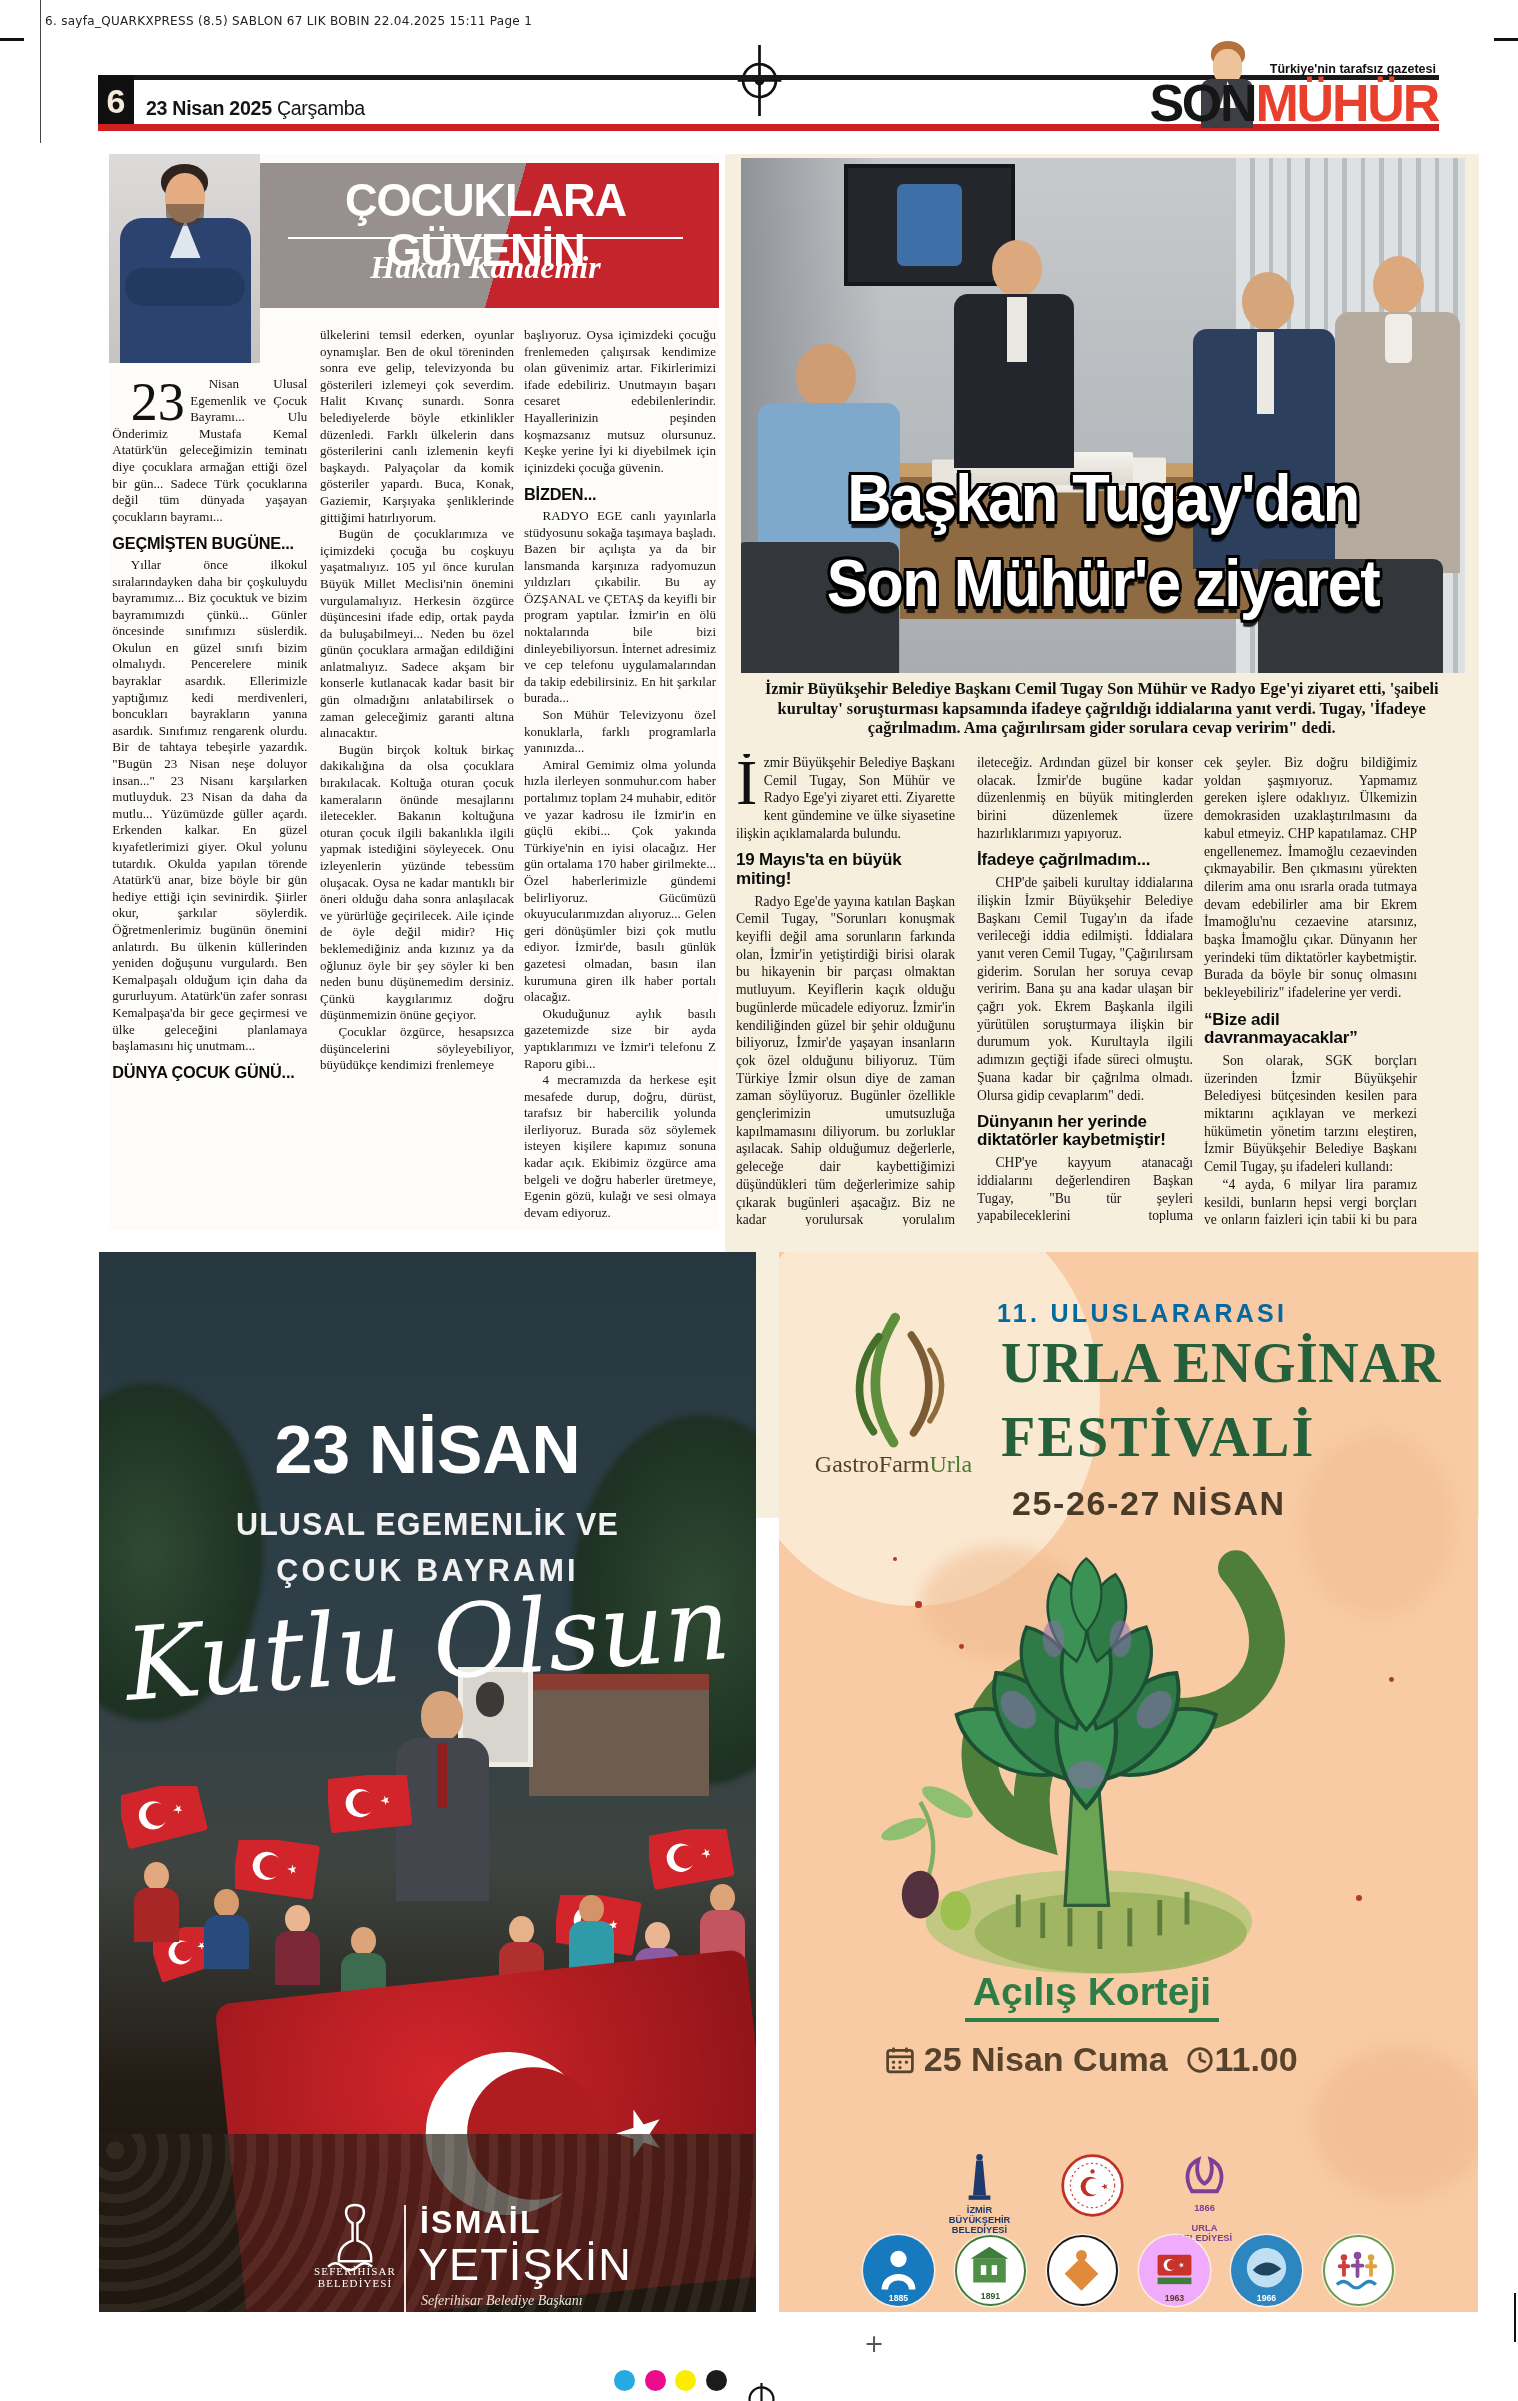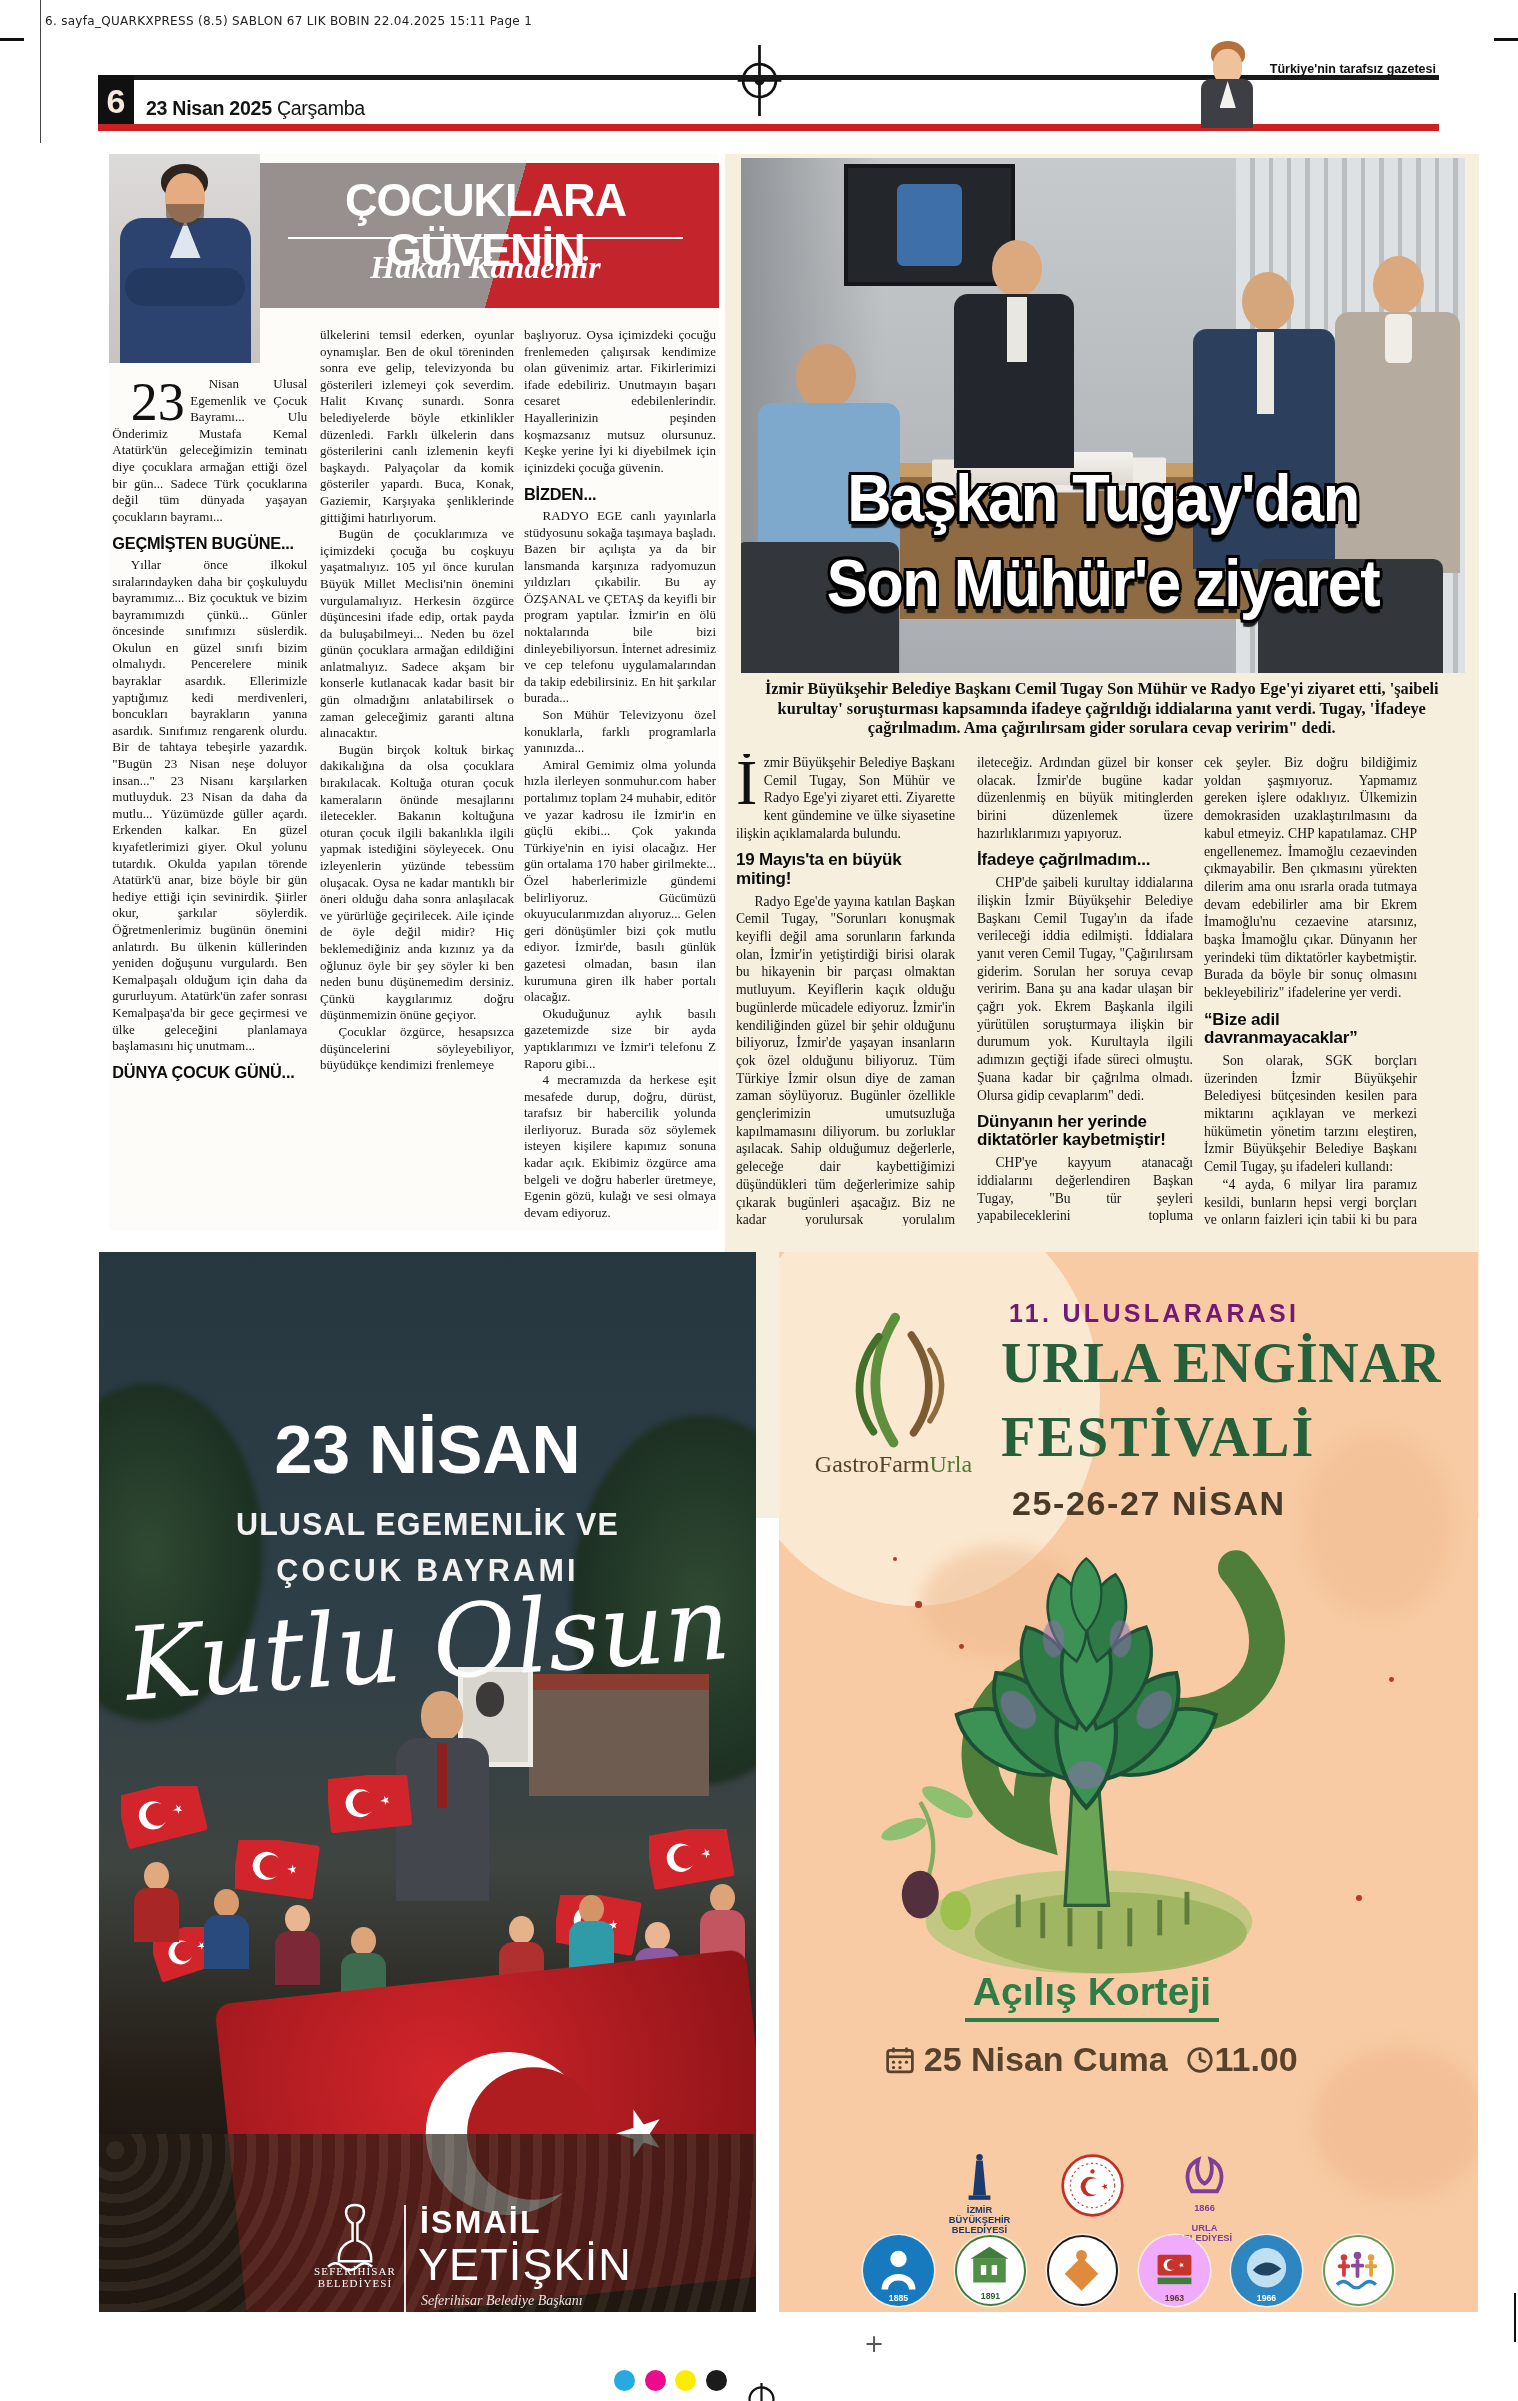--- a/index.html
+++ b/index.html
@@ -107,21 +107,21 @@
   .sefer-div{left:305px;top:953px;width:1.6px;height:125px;background:#ffffff;opacity:.9}
   .sefer-label{position:absolute;left:0;top:64px;width:82px;text-align:center;
     font:400 11px/12px "Liberation Serif",serif;color:#fff;letter-spacing:1.1px;white-space:pre-line}
 
   
   .ad-right{left:779px;top:1252px;width:699px;height:1060px;background:#f8cba4;overflow:hidden}
   .blob{position:absolute;border-radius:50%}
   .reddot{position:absolute;border-radius:50%;background:#b23a28}
   .gastro-txt{left:22px;top:199px;width:185px;text-align:center;font:400 24px/26px "Liberation Serif",serif;color:#54422d}
   .gastro-txt b{color:#4c7a33;font-weight:400}
-  .adr-l1{left:230px;top:48px;font:600 25px/27px "Liberation Sans",sans-serif;color:#701a75;letter-spacing:3.3px}
+  .adr-l1{left:218px;top:48px;font:600 25px/27px "Liberation Sans",sans-serif;color:#0369a1;letter-spacing:3.3px}
   .adr-l2{left:222px;top:81px;font:700 56px/60px "Liberation Serif",serif;color:#26603a;letter-spacing:0.5px}
   .adr-l3{left:222px;top:155px;font:700 56px/60px "Liberation Serif",serif;color:#26603a;letter-spacing:2.2px}
   .adr-dates{left:233px;top:233px;font:700 34px/36px "Liberation Sans",sans-serif;color:#4a3a28;letter-spacing:1.6px}
   .adr-event{left:0;top:718px;width:626px;text-align:center}
   .adr-event span{display:inline-block;font:800 39px/44px "Liberation Sans",sans-serif;color:#2e7d46;
     border-bottom:4.4px solid #2e7d46;padding:0 7.6px 4.4px}
   .adr-info{left:0;top:788px;width:626px;text-align:center;font:700 34px/38px "Liberation Sans",sans-serif;color:#57432c}
   .adr-info2{top:847px}
   .micon{display:inline-block;vertical-align:-3.3px}
   .sprow1{left:0;top:891px;width:626px;display:flex;justify-content:center;gap:30.5px;align-items:flex-start}
@@ -158,20 +158,23 @@
     <span class="day">Çarşamba</span>
   </div>
   <div class="abs redrule"></div>
   <div class="abs ata">
     <i class="hair"></i>
     <i class="face"></i>
     <i class="suit"></i>
     <i class="shirt"></i>
   </div>
   <div class="abs tagline">Türkiye'nin tarafsız gazetesi</div>
+  <div class="abs logotype">
+    <span class="s1">SON</span><span class="s2">MÜHÜR</span>
+  </div>
 
   <div class="abs oped">
     <div class="abs oped-banner">
       <div class="oped-title">ÇOCUKLARA GÜVENİN</div>
       <div class="oped-rule"></div>
       <div class="oped-author">Hakan Kandemir</div>
     </div>
     <div class="abs redtab"></div>
     <div class="abs oped-photo">
       <i class="op-suit"></i>

